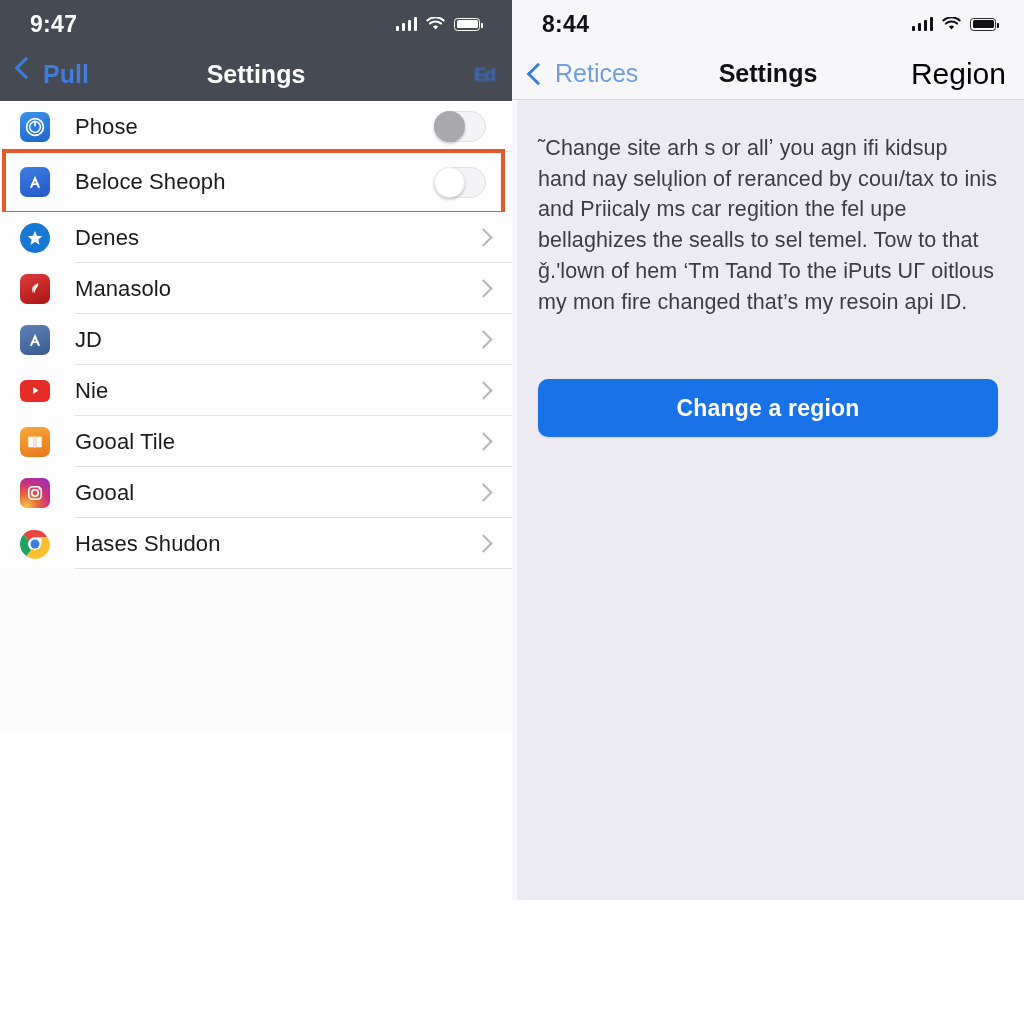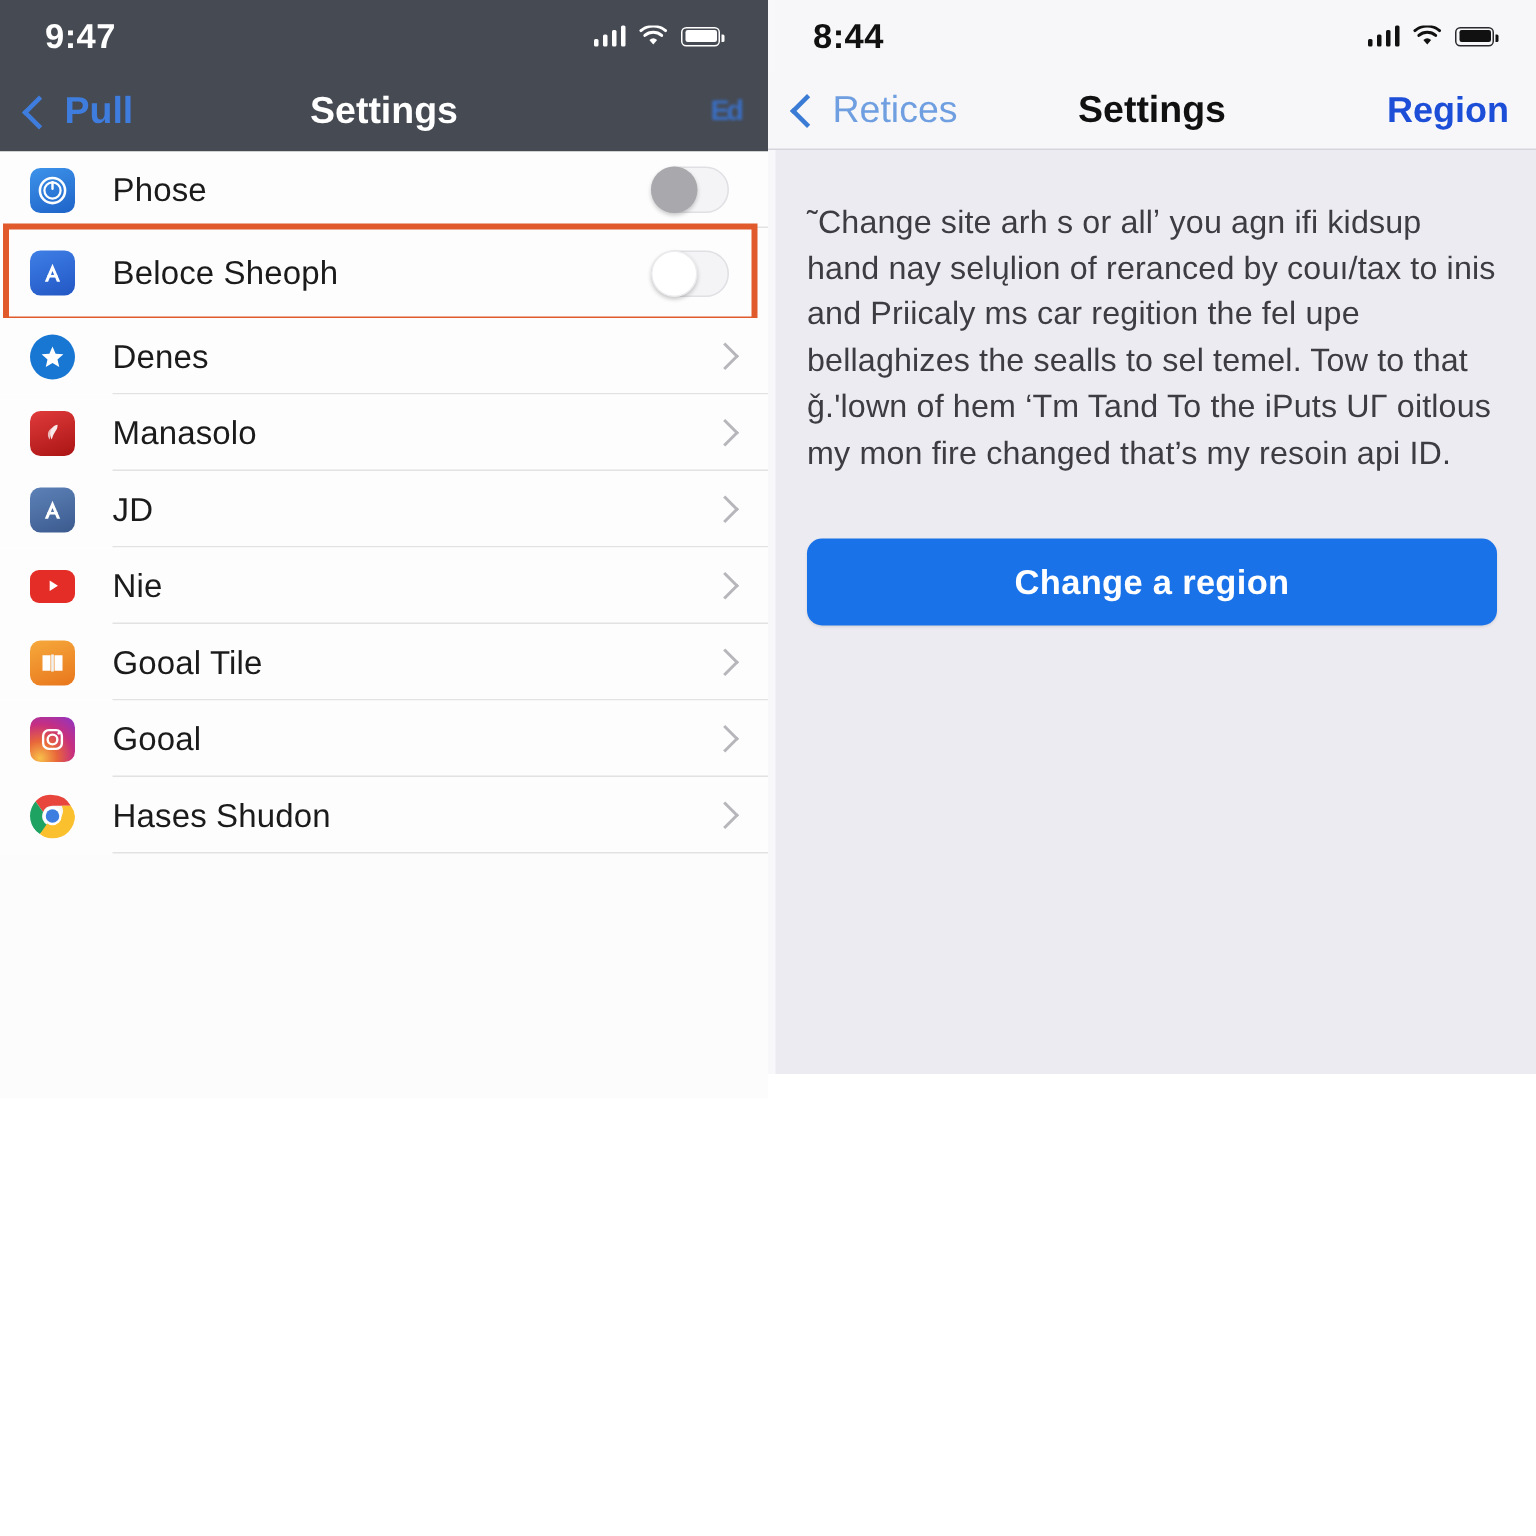--- a/index.html
+++ b/index.html
@@ -33,21 +33,21 @@
   .batt.light:before{content:"";position:absolute;left:1.5px;top:1.5px;right:1.5px;bottom:1.5px;background:#ffffff;border-radius:1.5px;}
   .batt.light:after{content:"";position:absolute;right:-3.5px;top:4px;width:2px;height:5px;background:#ffffff;border-radius:0 1px 1px 0;}
   .batt.dark{border:1.6px solid #2a2a2e;}
   .batt.dark:before{content:"";position:absolute;left:1.5px;top:1.5px;right:1.5px;bottom:1.5px;background:#111111;border-radius:1.5px;}
   .batt.dark:after{content:"";position:absolute;right:-3.5px;top:4px;width:2px;height:5px;background:#111111;border-radius:0 1px 1px 0;}
 
   .l-navbar{
     height:53px;background:#464a52;display:flex;align-items:center;
     position:relative;padding:0 18px;box-sizing:border-box;
   }
-  .l-back{display:flex;align-items:center;color:#3e7ddd;font-size:25px;font-weight:600;filter:blur(.5px);}
+  .l-back{display:flex;align-items:flex-start;color:#3e7ddd;font-size:25px;font-weight:600;filter:blur(.5px);}
   .chev-l{width:13px;height:13px;border-left:3.4px solid #3e7ddd;border-bottom:3.4px solid #3e7ddd;transform:rotate(45deg);margin-right:9px;}
   .l-title{
     position:absolute;left:0;right:0;text-align:center;color:#ffffff;
     font-size:25px;font-weight:bold;pointer-events:none;
   }
   .l-edit{margin-left:auto;color:#3a6fc4;font-size:19px;font-weight:bold;filter:blur(1.1px);letter-spacing:-2px;}
 
   .l-list{background:#ffffff;}
   .row{
     display:flex;align-items:center;height:51px;padding-left:20px;
@@ -77,43 +77,43 @@
     position:absolute;left:2px;top:-3px;width:503px;height:66px;
     border:4px solid #e05a2b;box-sizing:border-box;pointer-events:none;
   }
   .row.tall{height:60px;}
 
   
   .sq{width:30px;height:30px;border-radius:7px;display:flex;align-items:center;justify-content:center;overflow:hidden;}
   .cir{width:30px;height:30px;border-radius:50%;display:flex;align-items:center;justify-content:center;overflow:hidden;}
 
   
-  .right-phone{width:512px;height:716px;background:#ecebf1;position:relative;overflow:hidden;}
+  .right-phone{width:512px;height:900px;background:#ecebf1;position:relative;overflow:hidden;}
   .r-statusbar{
     height:48px;background:#f7f7f9;display:flex;align-items:center;
     justify-content:space-between;padding:0 28px 0 30px;box-sizing:border-box;
   }
   .r-time{color:#111111;font-size:23px;font-weight:bold;letter-spacing:.3px;}
   .r-navbar{
     height:52px;background:#f7f7f9;display:flex;align-items:center;
     position:relative;padding:0 18px;box-sizing:border-box;
     border-bottom:1.5px solid #d5d5dd;
   }
   .r-back{display:flex;align-items:center;color:#6f9fe0;font-size:25px;font-weight:500;}
   .chev-lb{width:13px;height:13px;border-left:3.4px solid #3a7bd5;border-bottom:3.4px solid #3a7bd5;transform:rotate(45deg);margin-right:9px;}
   .r-title{position:absolute;left:0;right:0;text-align:center;color:#111111;font-size:25px;font-weight:bold;pointer-events:none;}
-  .r-action{margin-left:auto;color:#1d4ed8;font-size:24px;font-weight:700;}
+  .r-action{margin-left:auto;color:#000000;font-size:30px;font-weight:400;}
 
   .r-body{padding:33px 26px 13px 26px;}
   .r-para{
     font-size:21.5px;line-height:1.43;color:#3c3c42;margin:0;
     letter-spacing:.1px;filter:blur(.25px);
   }
   .r-btn{
-    margin-top:42px;height:58px;border-radius:10px;background:#1a72e8;
+    margin-top:62px;height:58px;border-radius:10px;background:#1a72e8;
     display:flex;align-items:center;justify-content:center;
     color:#ffffff;font-size:23px;font-weight:bold;letter-spacing:.2px;
     box-shadow:0 1px 2px rgba(0,0,0,.10);
   }
 
   .divider-v{position:absolute;left:0;top:0;width:5px;height:1024px;background:#f8f8fa;}
 </style>
 </head>
 <body>
 

